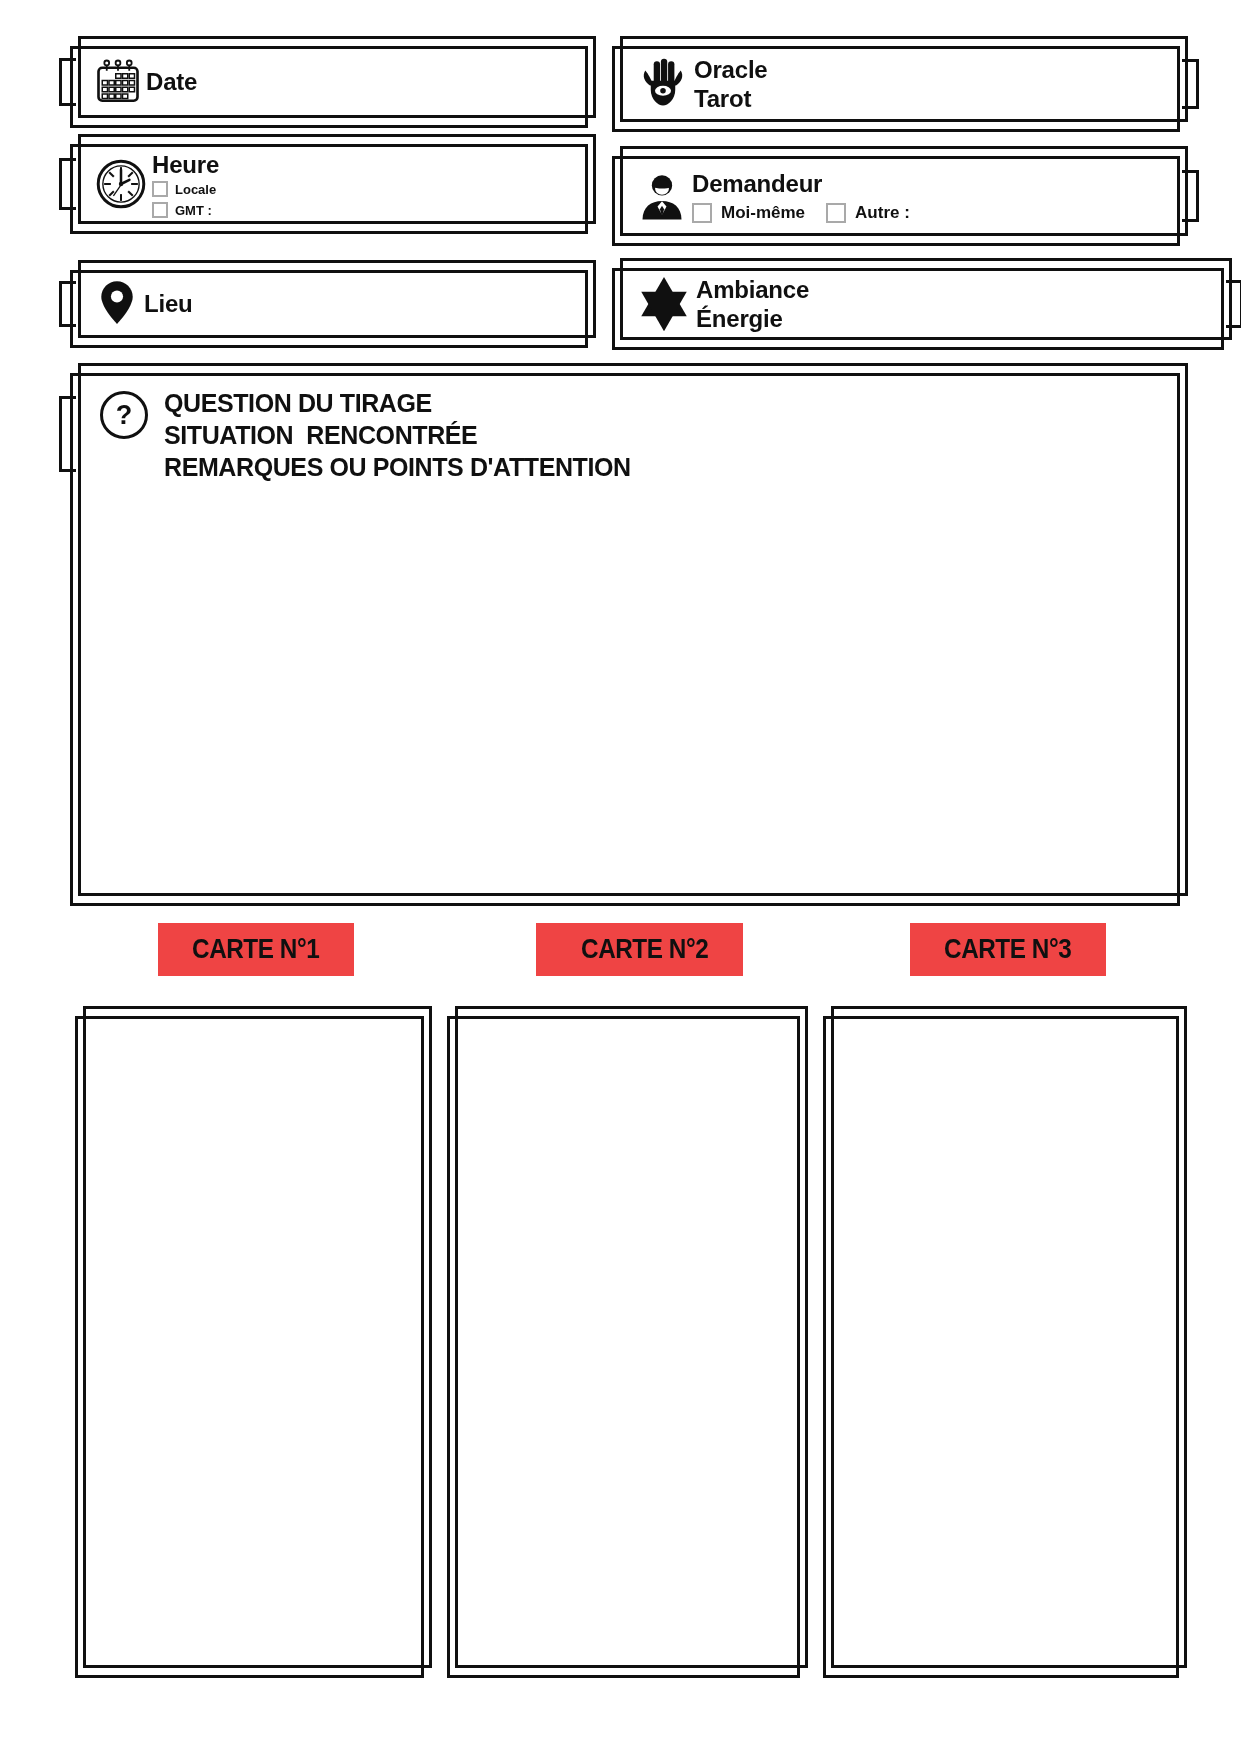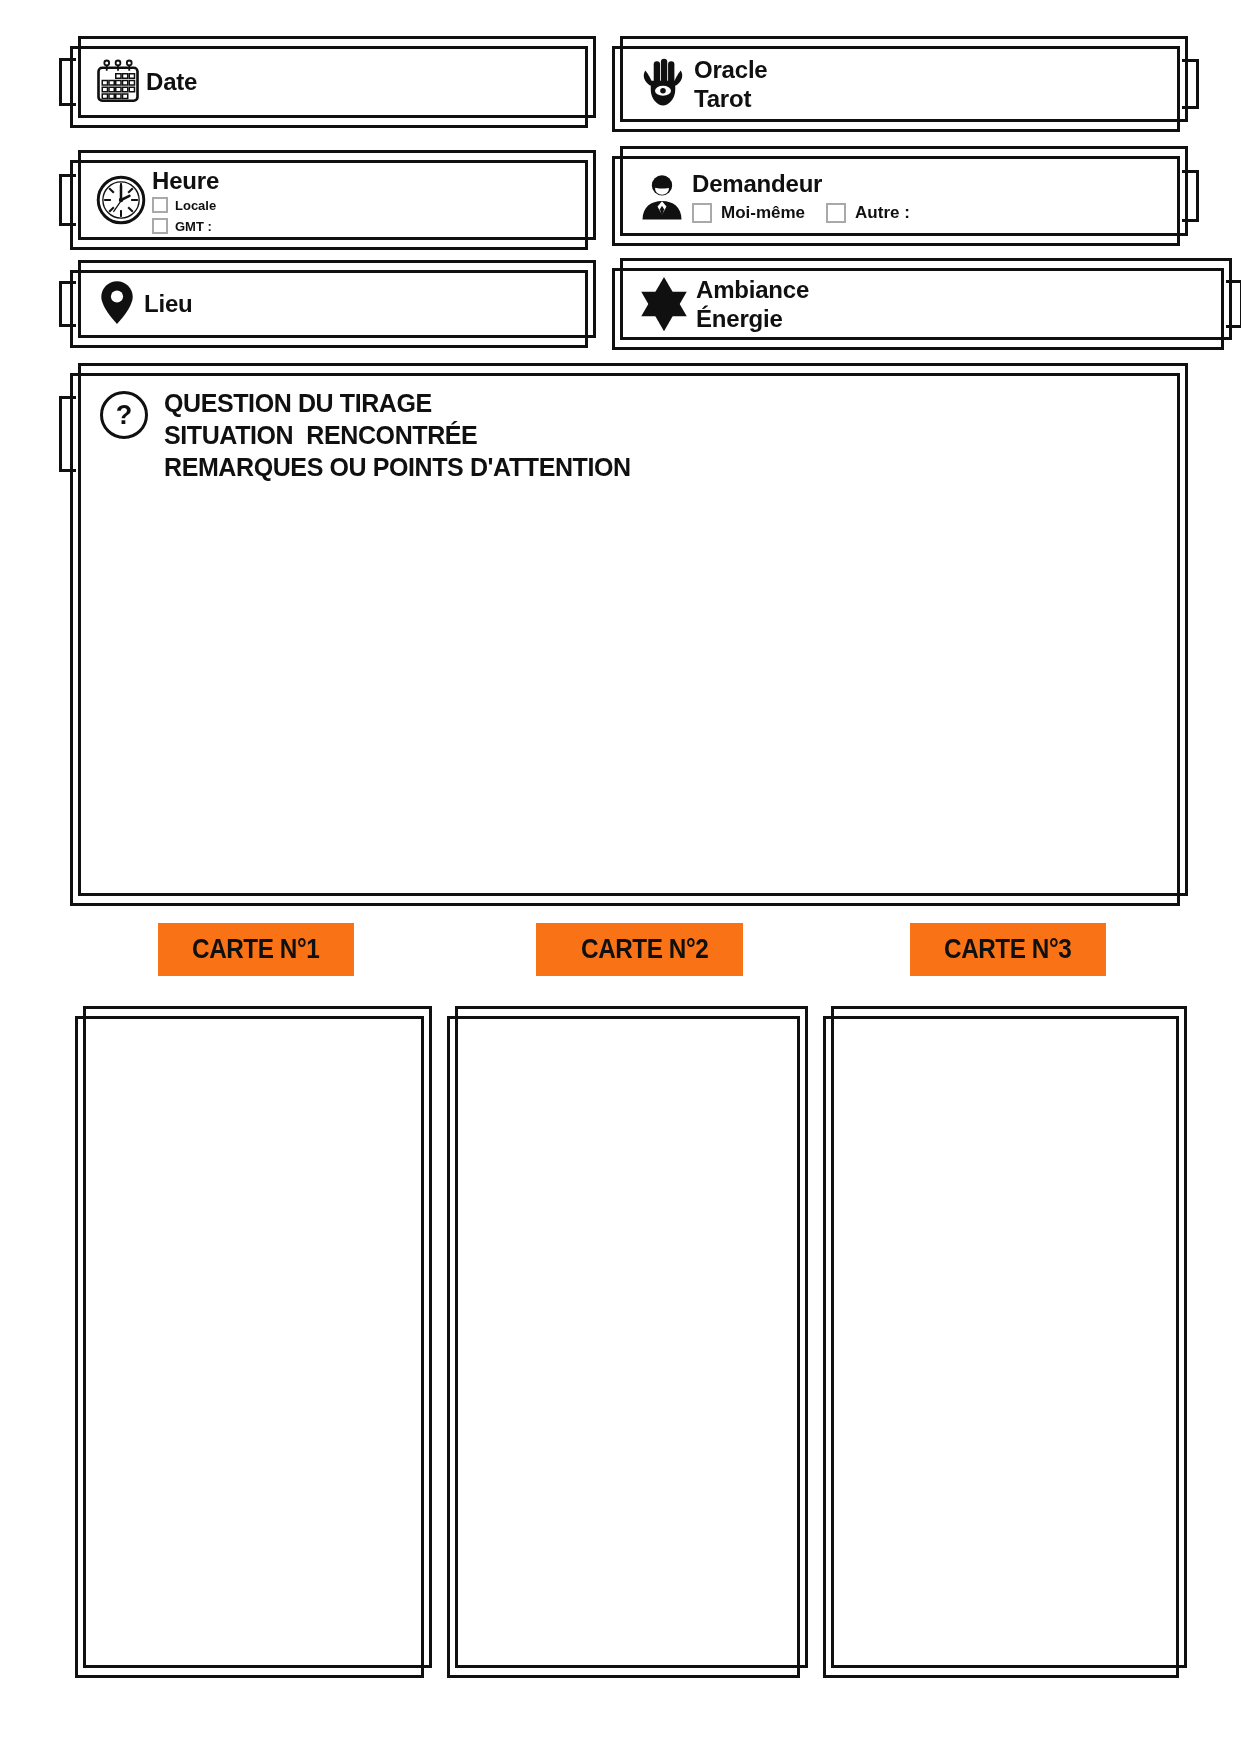--- a/index.html
+++ b/index.html
@@ -24,21 +24,21 @@
   .subsm{font-size:13px;font-weight:700;}
   .submd{font-size:17px;font-weight:700;}
   .icon{flex:0 0 auto;display:flex;align-items:center;justify-content:center;}
 
   
   .qcontent{position:absolute;left:30px;top:26px;display:flex;align-items:flex-start;gap:16px;}
   .qcircle{width:42px;height:42px;border:3px solid #101010;border-radius:50%;display:flex;align-items:center;justify-content:center;font-size:27px;font-weight:700;margin-top:2px;}
   .qlines{font-size:25px;font-weight:700;letter-spacing:-0.4px;line-height:1.16;white-space:pre-wrap;}
 
   
-  .cardlabel{position:absolute;top:923px;width:196px;height:53px;background:#f97316;display:flex;align-items:center;justify-content:center;}
+  .cardlabel{position:absolute;top:923px;width:196px;height:53px;background:#ef4444;display:flex;align-items:center;justify-content:center;}
   .cardlabel span{font-size:27px;font-weight:700;letter-spacing:-0.5px;transform:scaleX(0.9);white-space:nowrap;}
 </style>
 </head>
 <body>
 
 <div id="canvas">
 
   <div class="frame" style="left:70px;top:36px;width:526px;height:92px;">
     <div class="tabL"></div>
     <div class="bA"></div>
@@ -99,21 +99,21 @@
           <circle cx="32" cy="40" r="3.3" fill="#101010"></circle>
         </svg>
       </span>
       <span class="stack">
         <span class="hlabel">Oracle</span>
         <span class="hlabel">Tarot</span>
       </span>
     </div>
   </div>
 
-  <div class="frame" style="left:70px;top:150px;width:526px;height:100px;">
+  <div class="frame" style="left:70px;top:134px;width:526px;height:100px;">
     <div class="tabL"></div>
     <div class="bA"></div>
     <div class="bB"></div>
     <div class="content">
       <span class="icon">
         <svg width="54" height="54" viewBox="0 0 64 64">
           <circle cx="32" cy="32" r="27" fill="#fff" stroke="#101010" stroke-width="3.5"></circle>
           <circle cx="32" cy="32" r="21.5" fill="none" stroke="#101010" stroke-width="1.6"></circle>
           <g stroke="#101010" stroke-width="2.4">
             <line x1="32" y1="12" x2="32" y2="20"></line>

